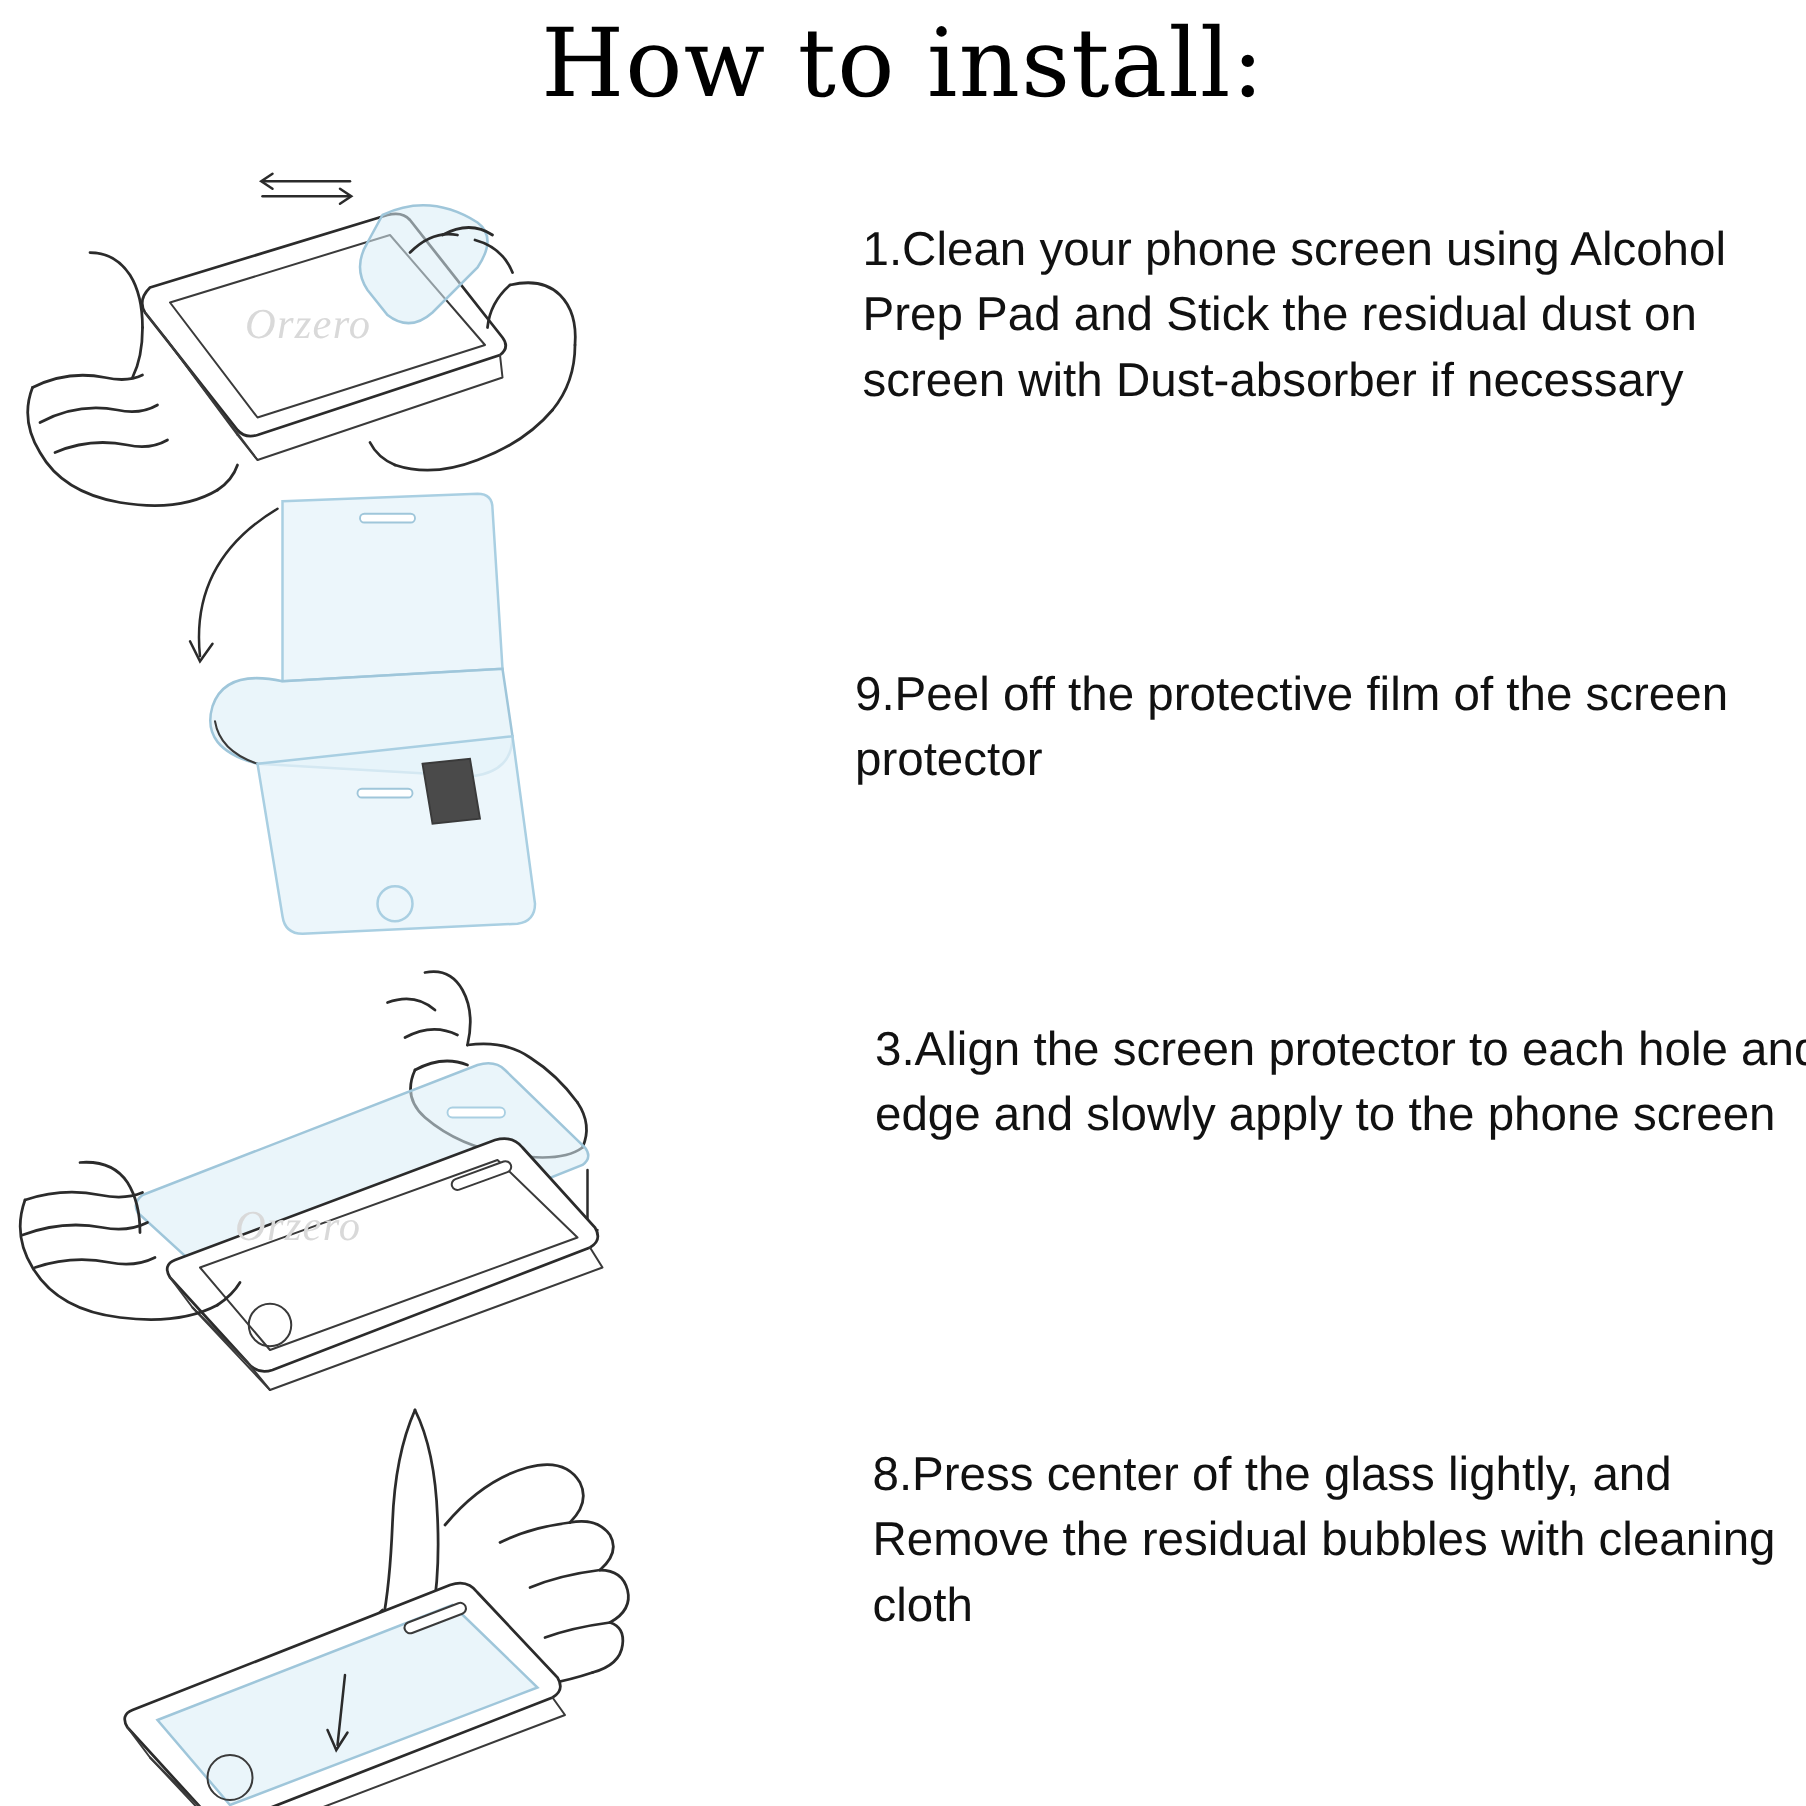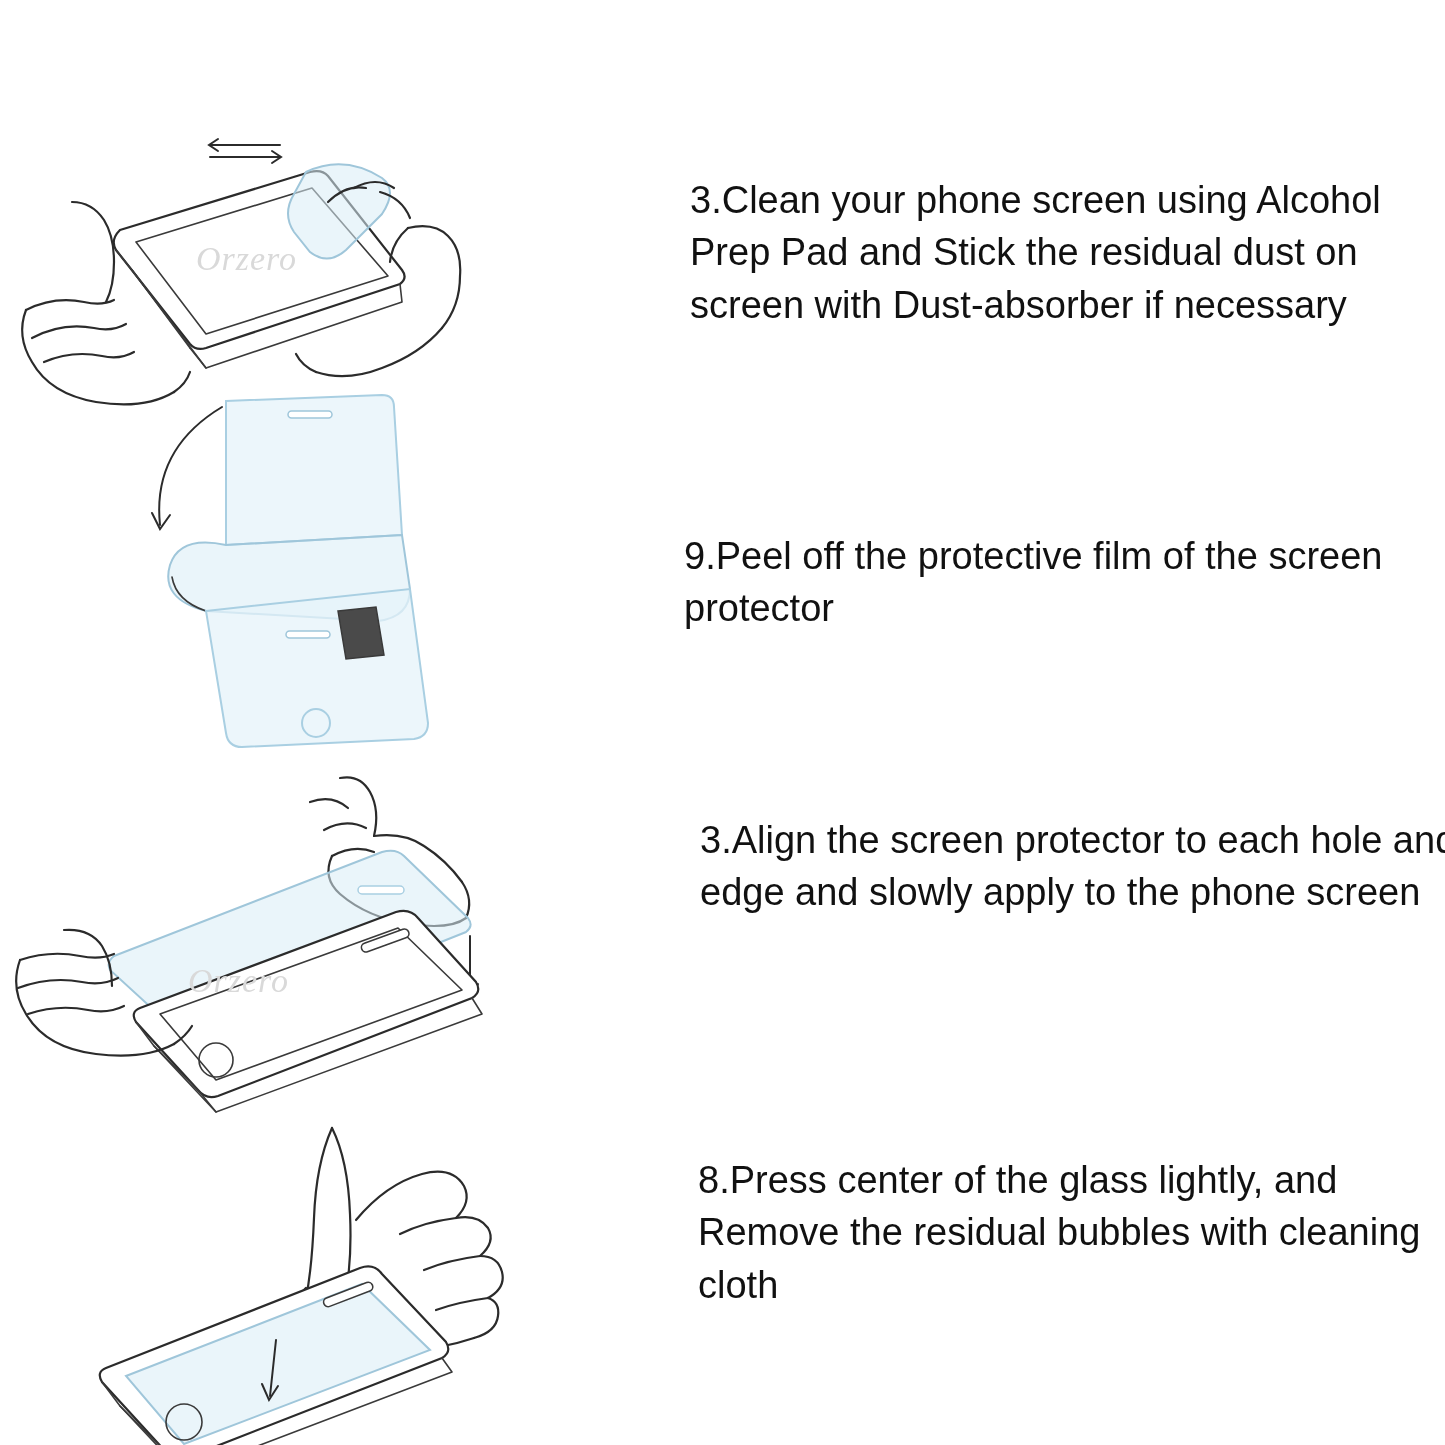--- a/index.html
+++ b/index.html
@@ -74,20 +74,21 @@
     fill: #d9d9d9;
     letter-spacing: 1px;
   }
   .arrow { fill: none; stroke: #2b2b2b; stroke-width: 2; stroke-linecap: round; }
 </style>
 </head>
 <body>
 
 <div class="page">
 
+  <div class="title">How to install:</div>
 
   <div class="fig" id="fig-1">
     <svg width="620" height="300" viewBox="0 0 620 300">
 
       <g>
         <line class="arrow" x1="200" y1="35" x2="270" y2="35"></line>
         <polyline class="arrow" points="208,29 199,35 208,41"></polyline>
         <line class="arrow" x1="200" y1="47" x2="270" y2="47"></line>
         <polyline class="arrow" points="262,41 271,47 262,53"></polyline>
       </g>
@@ -234,19 +235,19 @@
       </g>
 
       <g>
         <line class="arrow" x1="216" y1="230" x2="210" y2="286"></line>
         <polyline class="arrow" points="202,274 209,290 218,276"></polyline>
       </g>
     </svg>
   </div>
 
   <div class="steps">
-    <p class="step" id="step-1">3.Clean your phone screen using Alcohol Prep Pad and Stick the residual dust on screen with Dust-absorber if necessary</p>
+    <p class="step" id="step-1">1.Clean your phone screen using Alcohol Prep Pad and Stick the residual dust on screen with Dust-absorber if necessary</p>
     <p class="step" id="step-2">9.Peel off the protective film of the screen protector</p>
     <p class="step" id="step-3">3.Align the screen protector to each hole and edge and slowly apply to the phone screen</p>
     <p class="step" id="step-4">8.Press center of the glass lightly, and Remove the residual bubbles with cleaning cloth</p>
   </div>
 
 </div>
 
 </body></html>

